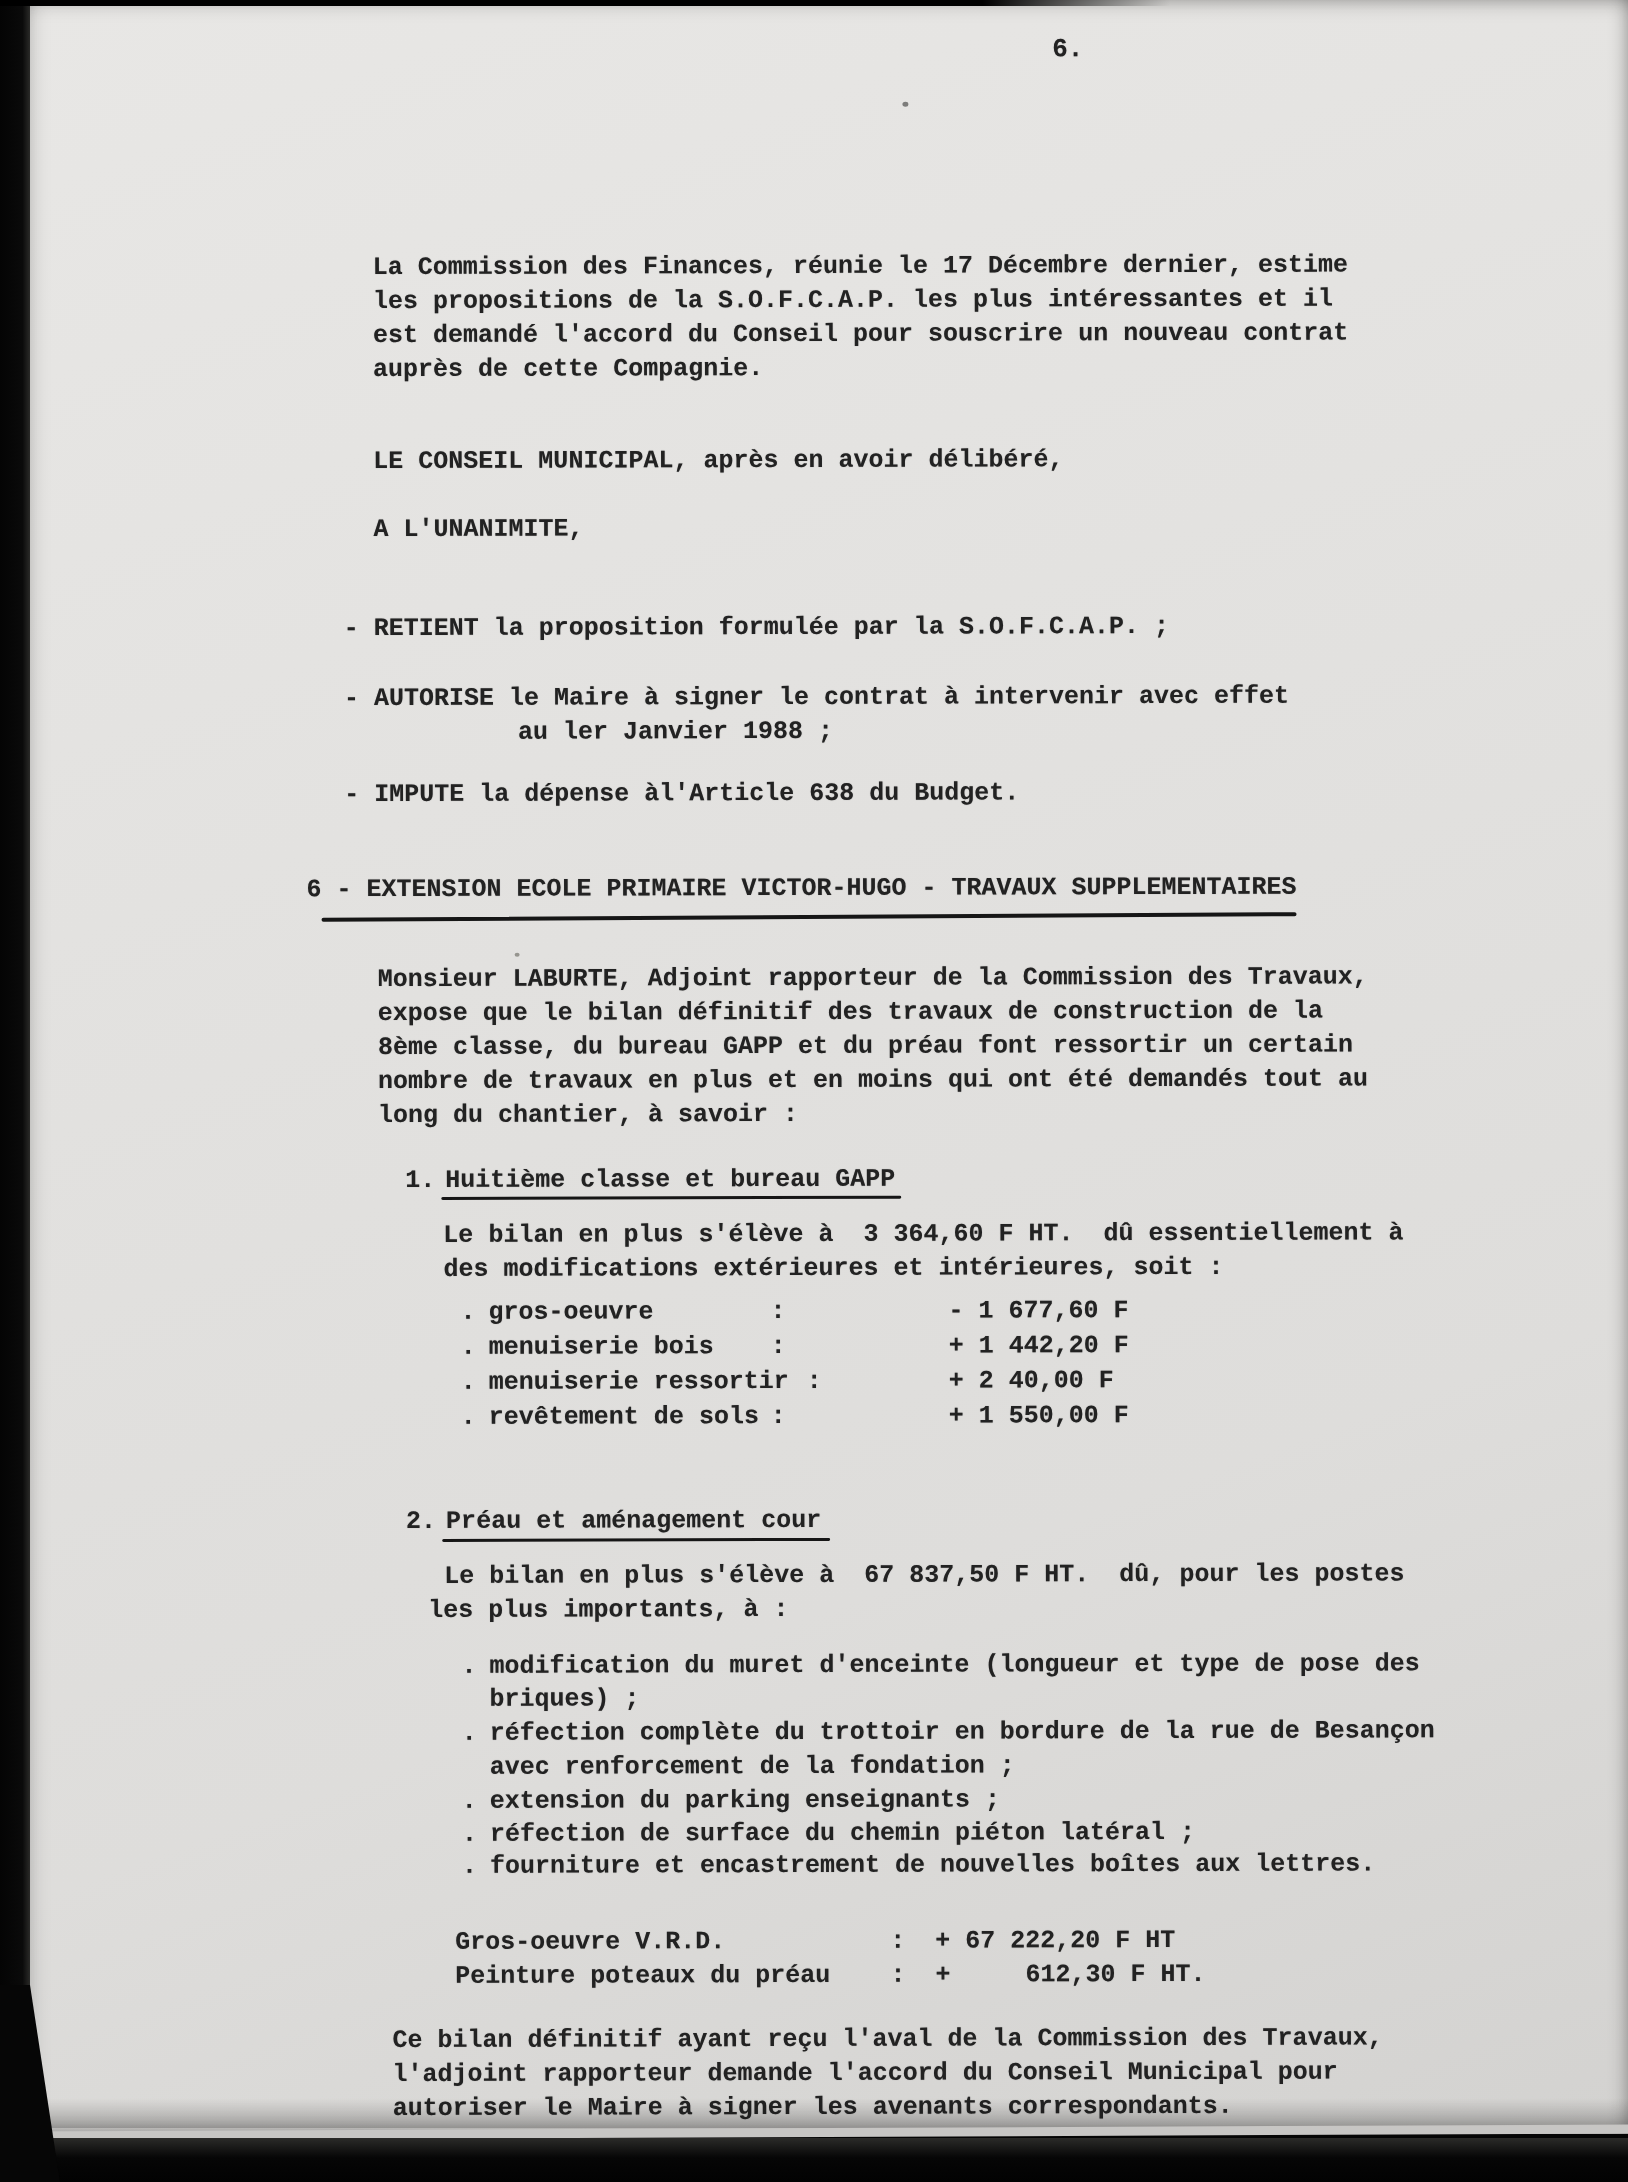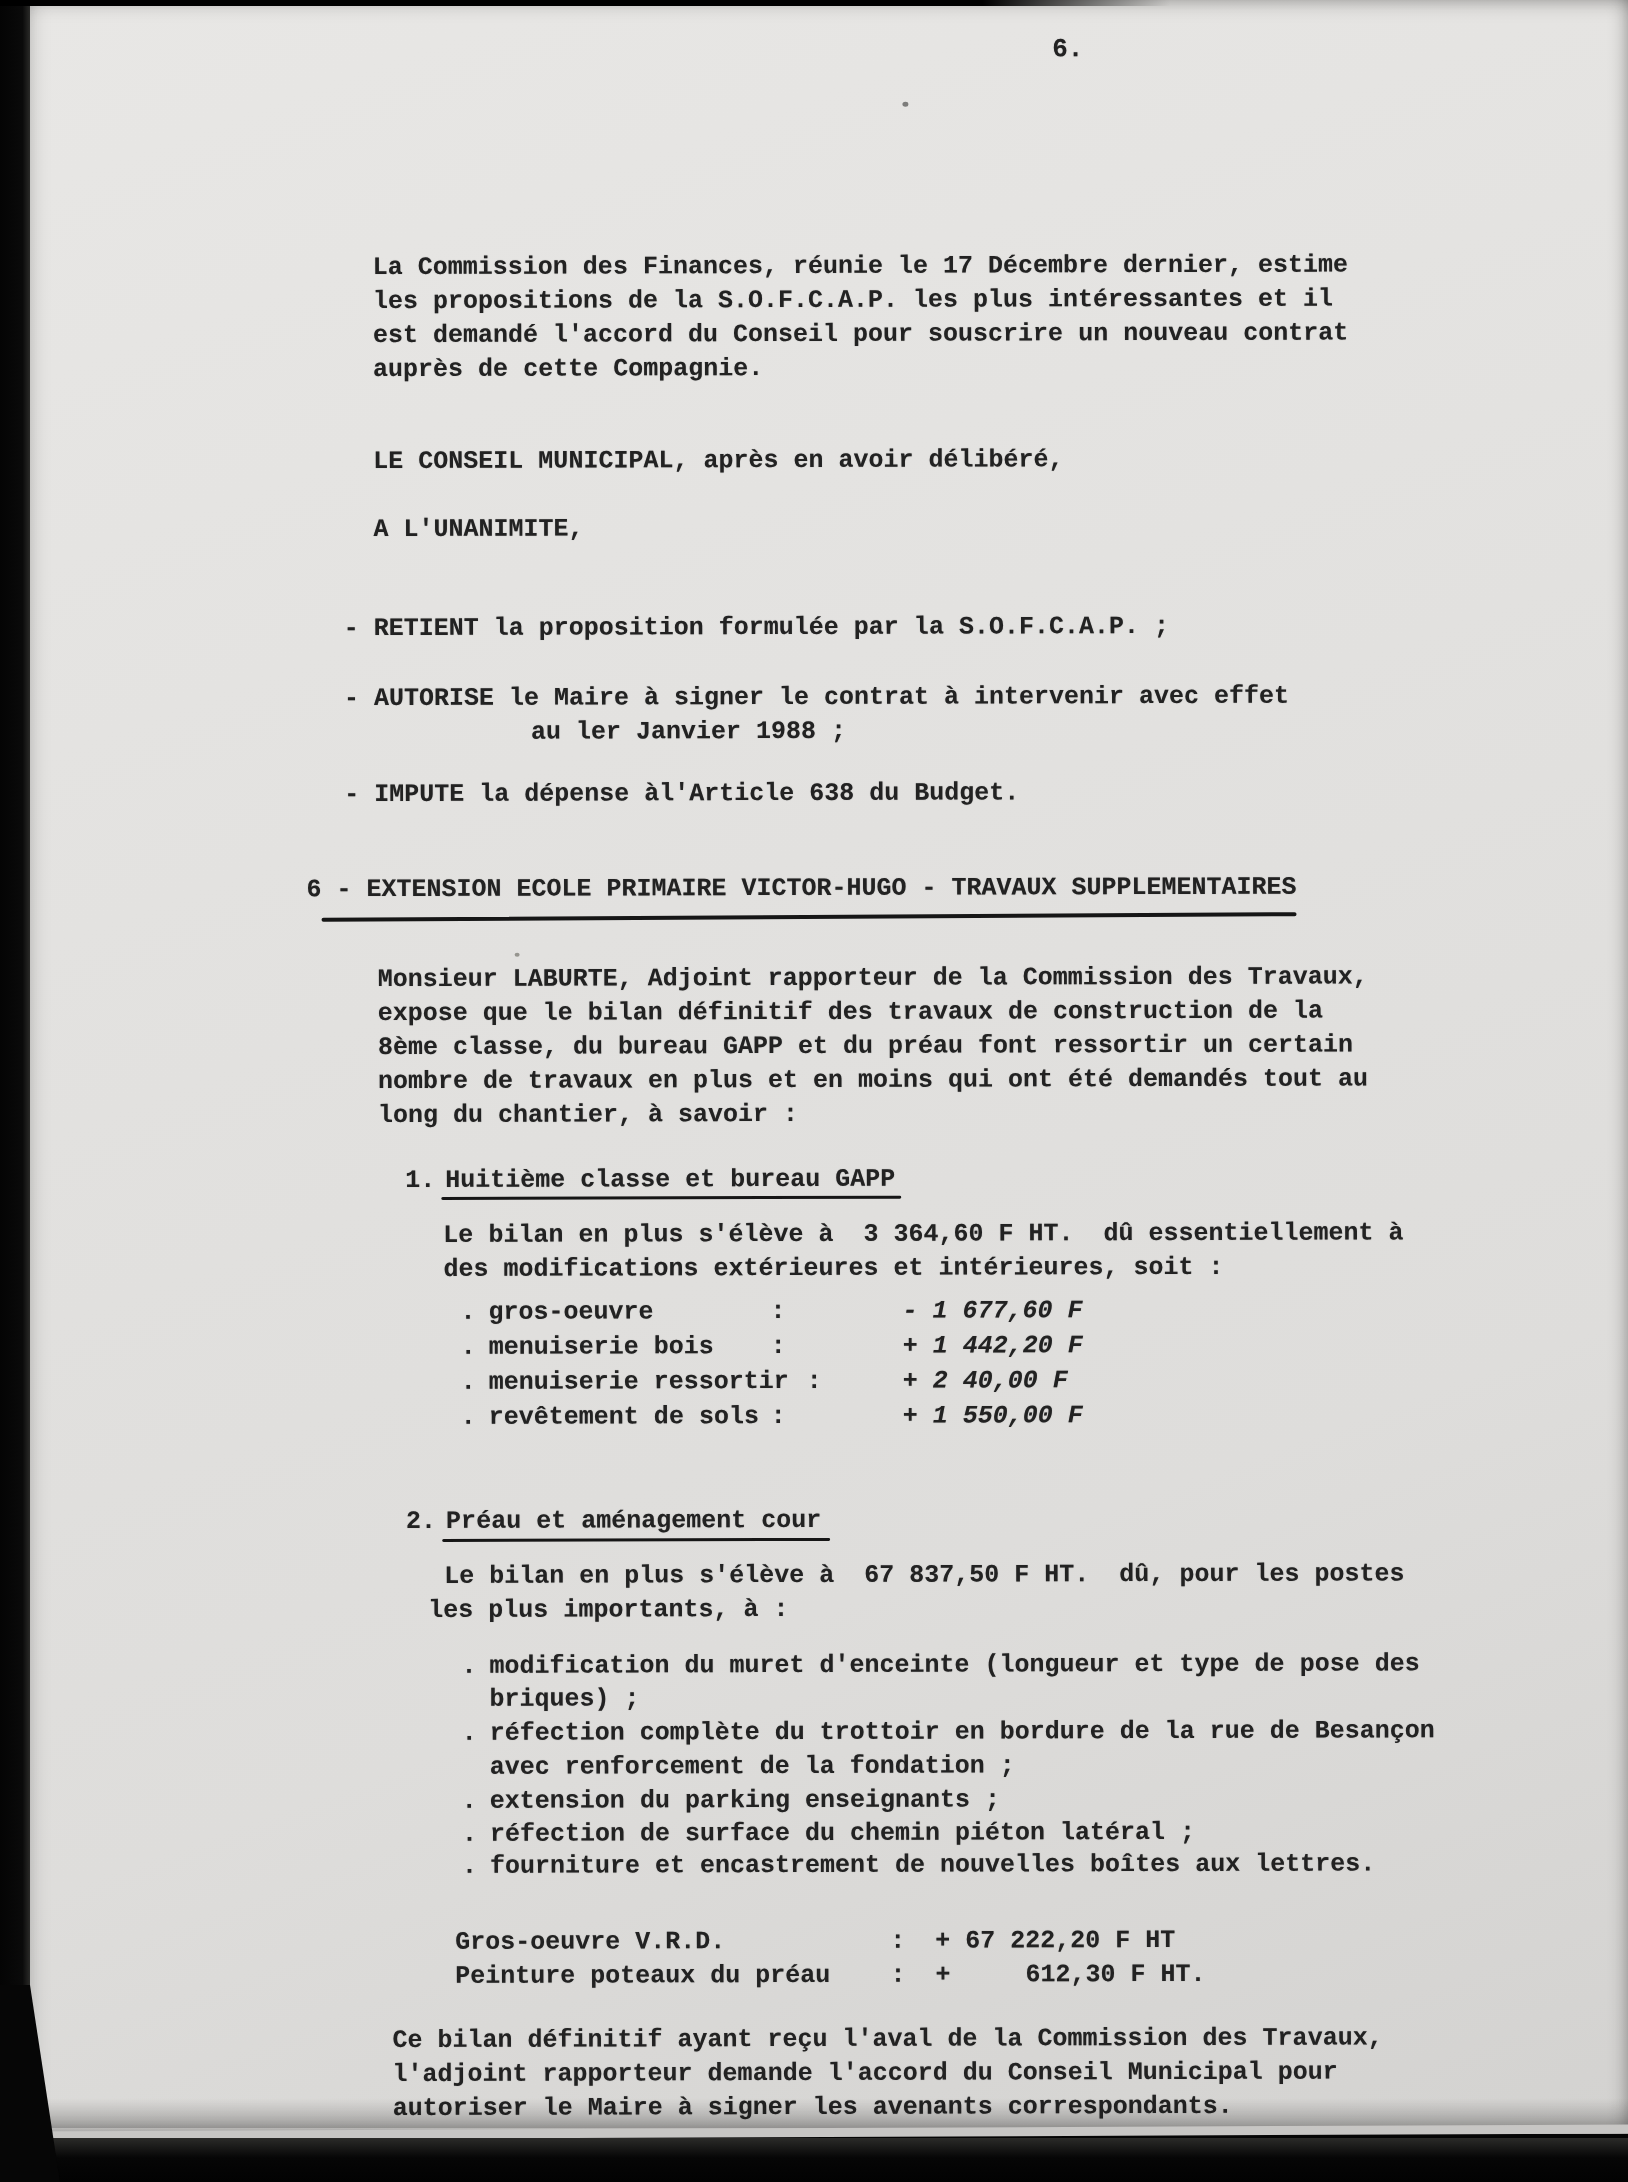--- a/index.html
+++ b/index.html
@@ -23,21 +23,21 @@
     text-shadow:0 0 1px rgba(33,33,33,.38);
   }
   .tl{position:absolute;white-space:pre;}
   .pagenum{position:absolute;left:1055px;top:36px;font-size:26px;}
   .rule{position:absolute;background:#161616;border-radius:2px;}
   .row{position:absolute;left:0;top:0;width:1628px;height:34px;}
   .row span{position:absolute;white-space:pre;}
   .row .dot{left:460px;}
   .row .lbl{left:488px;}
   .row .col{left:770px;}
-  .row .val{left:902px;font-style:italic;}
+  .row .val{left:948px;}
   #cost-items .row:nth-child(3) .col{left:806px;}
   .bdot{position:absolute;left:460px;white-space:pre;}
   .speck{position:absolute;border-radius:50%;}
   .edge-left{position:absolute;left:0;top:0;width:30px;height:2182px;
     background:linear-gradient(90deg,#040404 0%,#0a0a0a 75%,#2a2a28 100%);}
   .edge-left-wedge{position:absolute;left:0;top:1985px;width:60px;height:197px;
     background:#060606;clip-path:polygon(0 0,30px 0,60px 100%,0 100%);}
   .edge-top{position:absolute;left:0;top:0;width:1170px;height:6px;
     background:linear-gradient(90deg,#000 0%,#000 84%,rgba(0,0,0,0) 100%);}
   .bottom-fade{position:absolute;left:0;top:2098px;width:1628px;height:30px;
@@ -58,21 +58,21 @@
 
   <div class="tl" style="left:375px;top:253px">La Commission des Finances, réunie le 17 Décembre dernier, estime</div>
   <div class="tl" style="left:375px;top:287px">les propositions de la S.O.F.C.A.P. les plus intéressantes et il</div>
   <div class="tl" style="left:375px;top:321px">est demandé l'accord du Conseil pour souscrire un nouveau contrat</div>
   <div class="tl" style="left:375px;top:355px">auprès de cette Compagnie.</div>
 
   <div class="tl" style="left:375px;top:447px">LE CONSEIL MUNICIPAL, après en avoir délibéré,</div>
   <div class="tl" style="left:375px;top:515px">A L'UNANIMITE,</div>
   <div class="tl" style="left:345px;top:614px">- RETIENT la proposition formulée par la S.O.F.C.A.P. ;</div>
   <div class="tl" style="left:345px;top:684px">- AUTORISE le Maire à signer le contrat à intervenir avec effet</div>
-  <div class="tl" style="left:532px;top:718px">au ler Janvier 1988 ;</div>
+  <div class="tl" style="left:519px;top:718px">au ler Janvier 1988 ;</div>
   <div class="tl" style="left:345px;top:780px">- IMPUTE la dépense àl'Article 638 du Budget.</div>
 
   <div class="tl" style="left:307px;top:875px">6 - EXTENSION ECOLE PRIMAIRE VICTOR-HUGO - TRAVAUX SUPPLEMENTAIRES</div>
   <div class="rule" style="left:322px;top:916px;width:975px;height:4px;transform:rotate(-0.18deg)"></div>
 
   <div class="tl" style="left:378px;top:965px">Monsieur LABURTE, Adjoint rapporteur de la Commission des Travaux,</div>
   <div class="tl" style="left:378px;top:999px">expose que le bilan définitif des travaux de construction de la</div>
   <div class="tl" style="left:378px;top:1033px">8ème classe, du bureau GAPP et du préau font ressortir un certain</div>
   <div class="tl" style="left:378px;top:1067px">nombre de travaux en plus et en moins qui ont été demandés tout au</div>
   <div class="tl" style="left:378px;top:1101px">long du chantier, à savoir :</div>

